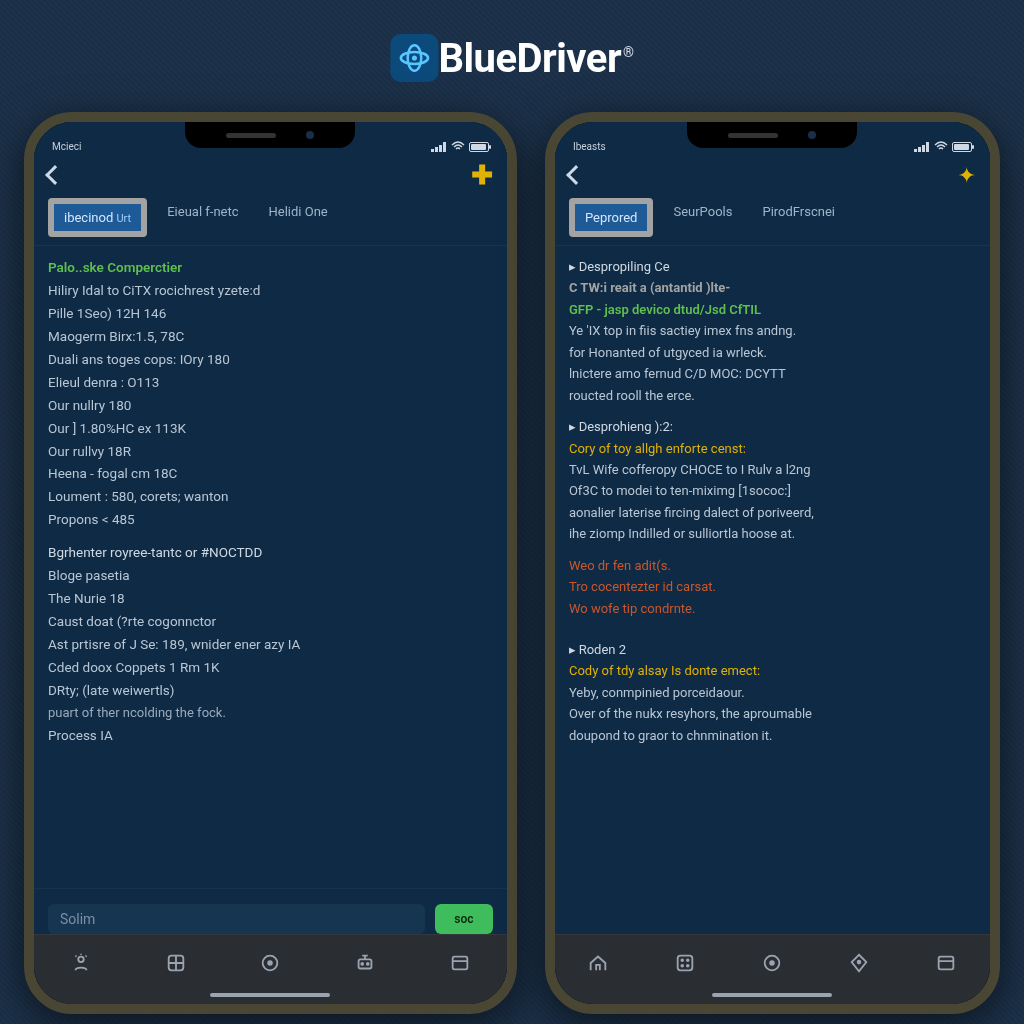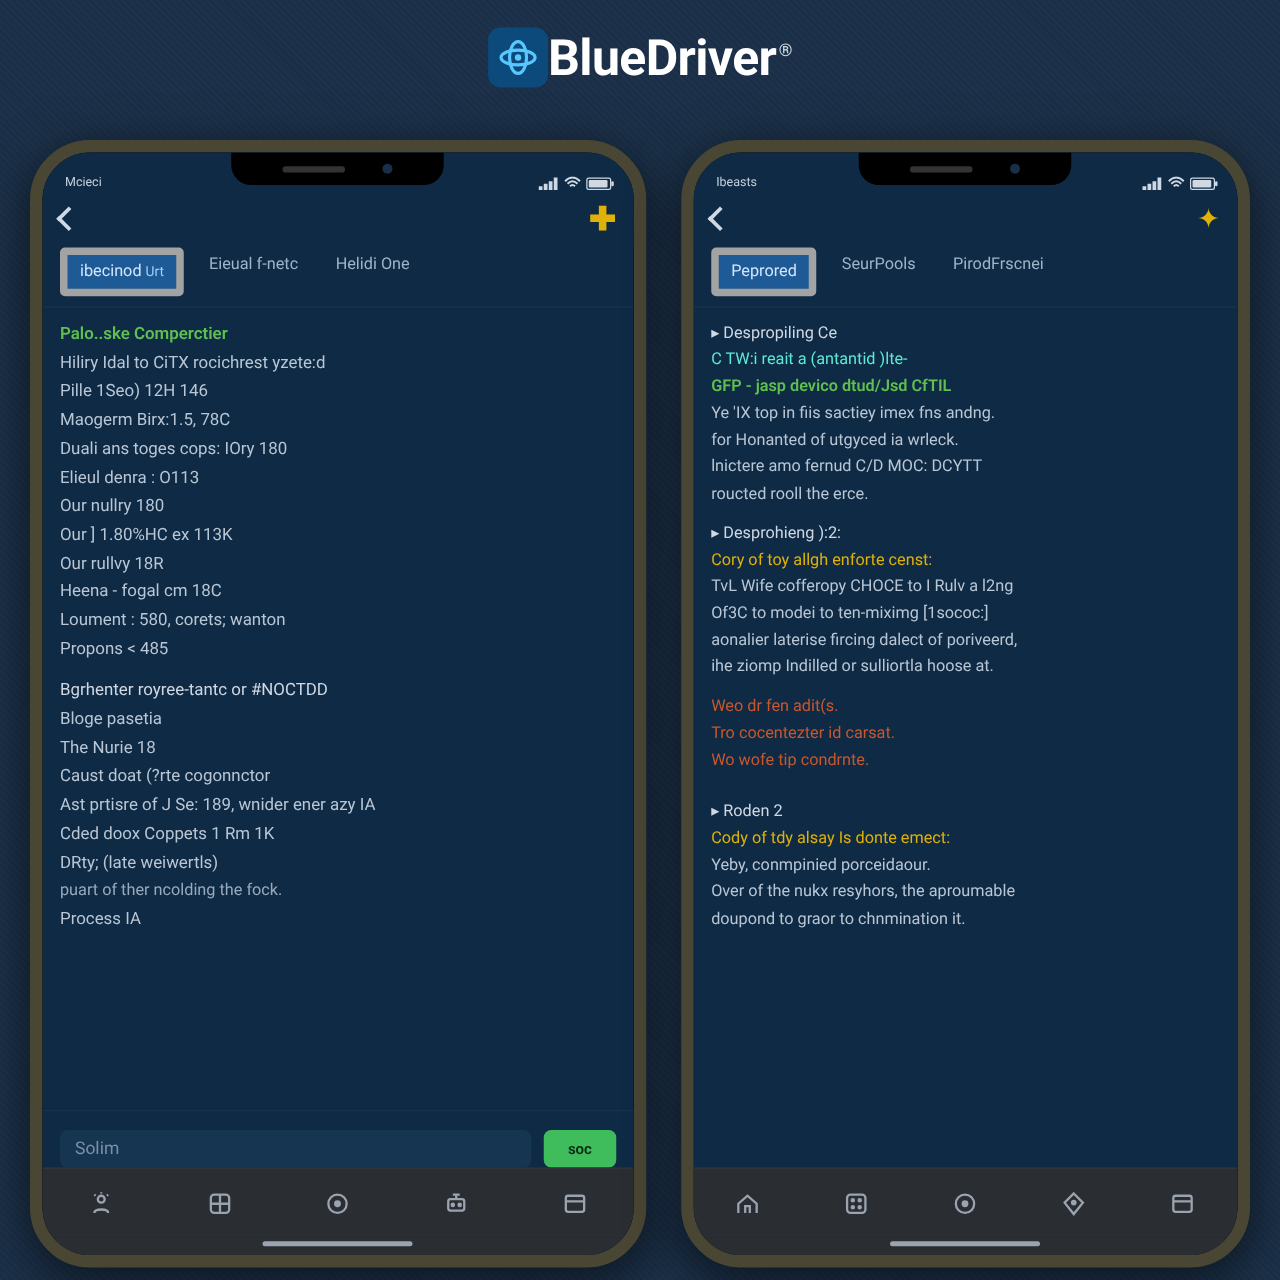--- a/index.html
+++ b/index.html
@@ -8,21 +8,21 @@
     height: 1024px;
     background: #1a2f47;
     background-image:
       repeating-linear-gradient(45deg, rgba(255,255,255,0.015) 0 2px, transparent 2px 4px);
     font-family: -apple-system, BlinkMacSystemFont, "Segoe UI", Roboto, sans-serif;
     overflow: hidden;
     position: relative;
   }
   .brand {
     position: absolute;
-    top: 22px;
+    top: 34px;
     left: 50%;
     transform: translateX(-50%);
     display: flex;
     align-items: center;
     gap: 0;
   }
   .brand-logo {
     width: 48px;
     height: 48px;
     background: #0b4a7a;
@@ -168,21 +168,21 @@
   }
   .content {
     flex: 1;
     overflow: hidden;
     padding: 10px 14px 4px;
     font-size: 13.5px;
     line-height: 1.7;
     color: #b9c6d4;
   }
   .content .g { color: #5fbf4f; font-weight: 600;}
-  .content .g-dim { color: #5eead4; }
+  .content .g-dim { color: #a3a3a3; font-weight: bold; }
   .content .spacer { height: 10px; }
   .content .sub-h { color: #cfd8e3; font-weight: 400; }
   .content .y { color: #e0b106; }
   .content .r { color: #c8572e; }
   .content .sm { font-size: 13px; color: #98aabd;}
   .actionbar {
     height: 46px;
     display: flex;
     align-items: flex-end;
     justify-content: space-between;

